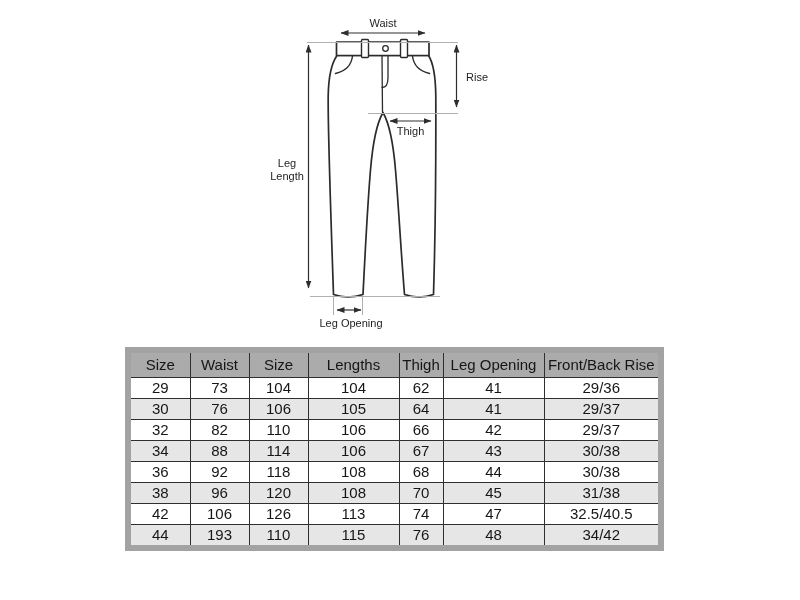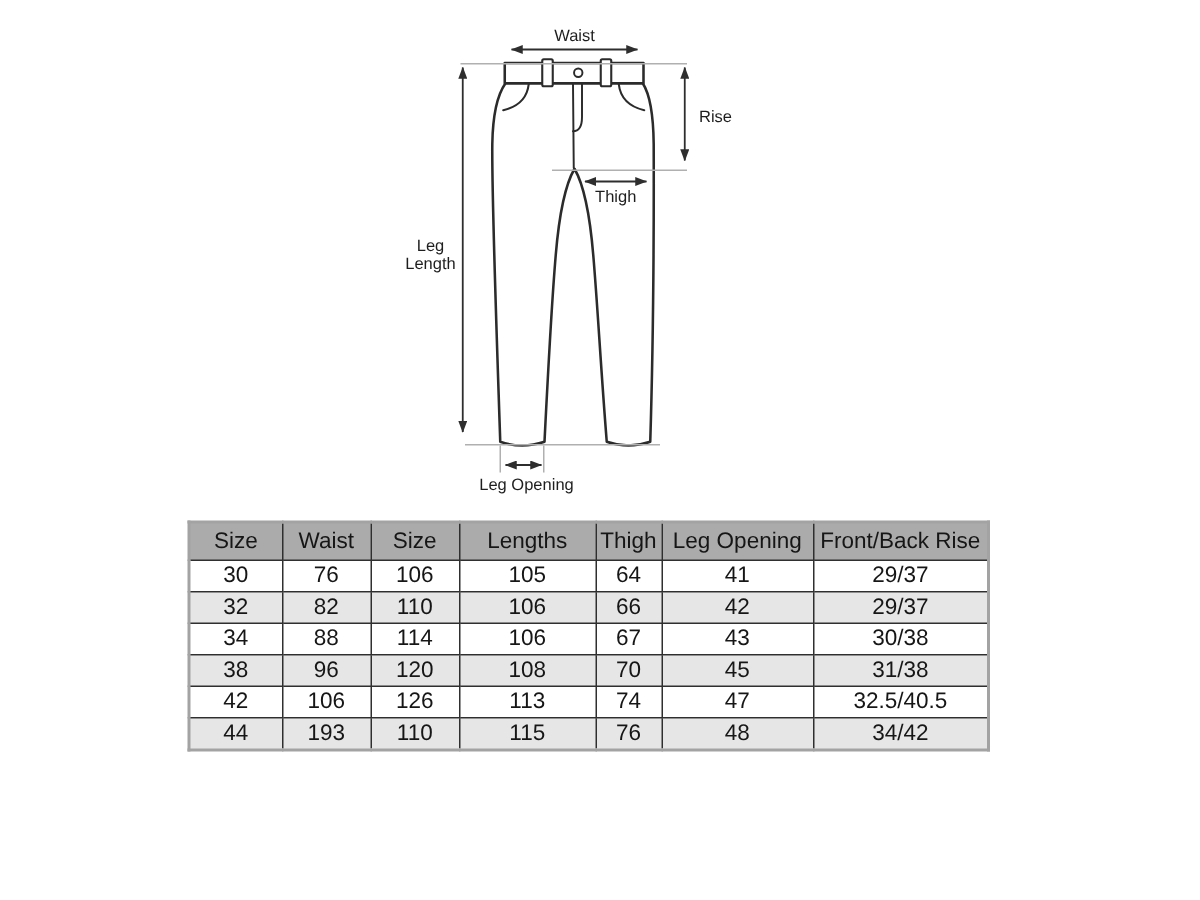--- a/index.html
+++ b/index.html
@@ -8,21 +8,21 @@
     font-family:"Liberation Sans", sans-serif; overflow:hidden;
   }
   svg.diagram { position:absolute; left:0; top:0; }
   svg.diagram text {
     font-family:"Liberation Sans", sans-serif;
     font-size:11px; fill:#1e1e1e;
   }
   .size-table {
     position:absolute; left:125px; top:347px; width:533px;
     border-collapse:collapse; table-layout:fixed;
-    border:2px solid #a3a3a3;
+    border:6px solid #a3a3a3;
     font-size:15px; color:#161616;
   }
   .size-table th {
     background:#ababab; font-weight:400; height:24px; line-height:24px;
     border:1px solid #2f2f2f; text-align:center; padding:0;
   }
   .size-table td {
     height:20px; line-height:20px; text-align:center;
     border:1px solid #2f2f2f; padding:0; background:#ffffff;
   }
@@ -105,20 +105,29 @@
           <th>Waist</th>
           <th>Size</th>
           <th>Lengths</th>
           <th>Thigh</th>
           <th>Leg Opening</th>
           <th>Front/Back Rise</th>
         </tr>
     </thead>
     <tbody>
         <tr>
+          <td>29</td>
+          <td>73</td>
+          <td>104</td>
+          <td>104</td>
+          <td>62</td>
+          <td>41</td>
+          <td>29/36</td>
+        </tr>
+        <tr>
           <td>30</td>
           <td>76</td>
           <td>106</td>
           <td>105</td>
           <td>64</td>
           <td>41</td>
           <td>29/37</td>
         </tr>
         <tr>
           <td>32</td>
@@ -129,20 +138,29 @@
           <td>42</td>
           <td>29/37</td>
         </tr>
         <tr>
           <td>34</td>
           <td>88</td>
           <td>114</td>
           <td>106</td>
           <td>67</td>
           <td>43</td>
+          <td>30/38</td>
+        </tr>
+        <tr>
+          <td>36</td>
+          <td>92</td>
+          <td>118</td>
+          <td>108</td>
+          <td>68</td>
+          <td>44</td>
           <td>30/38</td>
         </tr>
         <tr>
           <td>38</td>
           <td>96</td>
           <td>120</td>
           <td>108</td>
           <td>70</td>
           <td>45</td>
           <td>31/38</td>

